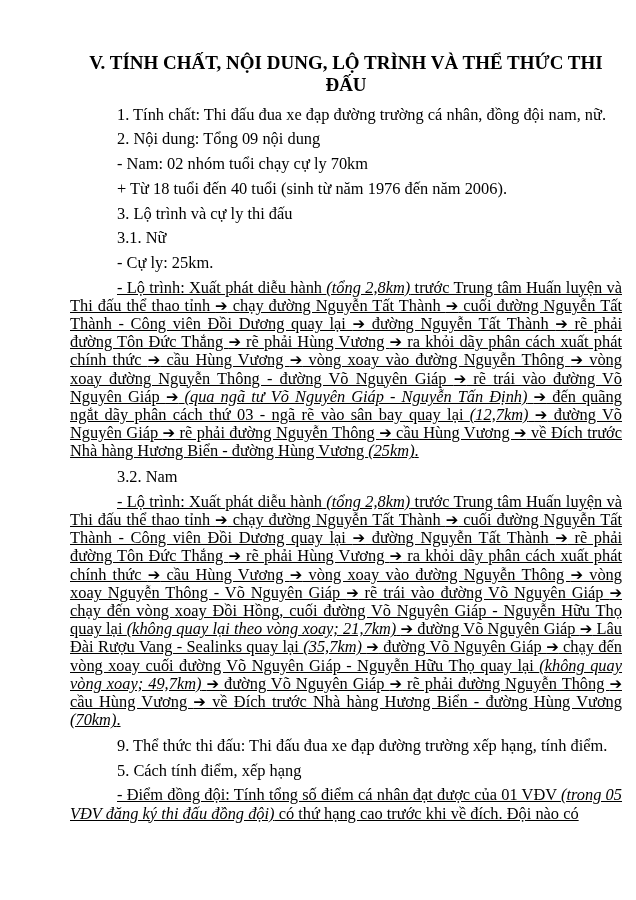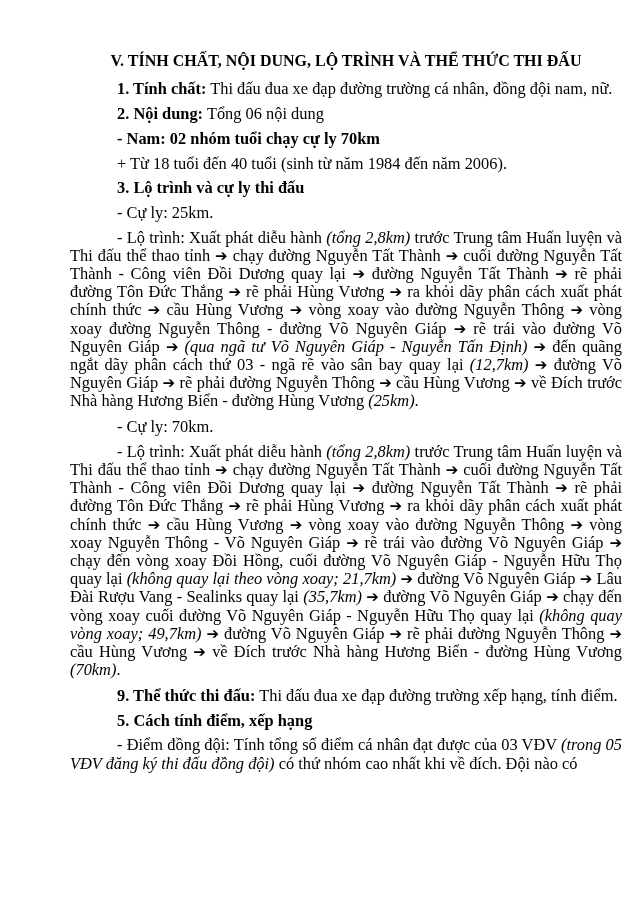--- a/index.html
+++ b/index.html
@@ -8,55 +8,56 @@
     font-family: "Liberation Serif", "DejaVu Serif", serif;
     color: #000;
   }
   .page {
     box-sizing: border-box;
     width: 636px; height: 900px;
     padding: 52px 14px 10px 70px;
     background: #ffffff;
   }
   .doc-title {
-    font-size: 16px;
+    font-size: 19px;
     font-weight: bold;
     text-align: center;
     margin: 0 0 10px 0;
     line-height: 1.15;
   }
   .para {
     font-size: 16.4px;
     line-height: 1.11;
     text-align: justify;
     text-indent: 47px;
     margin: 0 0 6.5px 0;
   }
-  .para.long { margin-bottom: 7.5px; }
-  .b { font-weight: bold; }
+  .para.long { margin-bottom: 7.5px; text-decoration: underline; }
+  .b { font-weight: normal; }
   .i { font-style: italic; }
   .arrow {
     font-family: "DejaVu Sans", sans-serif;
     font-style: normal;
     font-weight: normal;
     font-size: 15px;
   }
 </style>
 </head>
 <body>
 
 <div class="page">
   <h1 class="doc-title">V. TÍNH CHẤT, NỘI DUNG, LỘ TRÌNH VÀ THỂ THỨC THI ĐẤU</h1>
   <div>
       <p class="para"><span class="b">1. Tính chất:</span><span> Thi đấu đua xe đạp đường trường cá nhân, đồng đội nam, nữ.</span></p>
-      <p class="para"><span class="b">2. Nội dung:</span><span> Tổng 06 nội dung</span></p>
+      <p class="para"><span class="b">2. Nội dung:</span><span> Tổng 09 nội dung</span></p>
       <p class="para"><span class="b">- Nam: 02 nhóm tuổi chạy cự ly 70km</span></p>
-      <p class="para"><span>+ Từ 18 tuổi đến 40 tuổi (sinh từ năm 1984 đến năm 2006).</span></p>
+      <p class="para"><span>+ Từ 18 tuổi đến 40 tuổi (sinh từ năm 1976 đến năm 2006).</span></p>
       <p class="para"><span class="b">3. Lộ trình và cự ly thi đấu</span></p>
+      <p class="para"><span class="b">3.1. Nữ</span></p>
       <p class="para"><span>- Cự ly: 25km.</span></p>
       <p class="para long"><span>- Lộ trình: Xuất phát diễu hành </span><span class="i">(tổng 2,8km)</span><span> trước Trung tâm Huấn luyện và Thi đấu thể thao tỉnh </span><span class="arrow">➔</span><span> chạy đường Nguyễn Tất Thành </span><span class="arrow">➔</span><span> cuối đường Nguyễn Tất Thành - Công viên Đồi Dương quay lại </span><span class="arrow">➔</span><span> đường Nguyễn Tất Thành </span><span class="arrow">➔</span><span> rẽ phải đường Tôn Đức Thắng </span><span class="arrow">➔</span><span> rẽ phải Hùng Vương </span><span class="arrow">➔</span><span> ra khỏi dãy phân cách xuất phát chính thức </span><span class="arrow">➔</span><span> cầu Hùng Vương </span><span class="arrow">➔</span><span> vòng xoay vào đường Nguyễn Thông </span><span class="arrow">➔</span><span> vòng xoay đường Nguyễn Thông - đường Võ Nguyên Giáp </span><span class="arrow">➔</span><span> rẽ trái vào đường Võ Nguyên Giáp </span><span class="arrow">➔</span><span> </span><span class="i">(qua ngã tư Võ Nguyên Giáp - Nguyễn Tấn Định)</span><span> </span><span class="arrow">➔</span><span> đến quãng ngắt dãy phân cách thứ 03 - ngã rẽ vào sân bay quay lại </span><span class="i">(12,7km)</span><span> </span><span class="arrow">➔</span><span> đường Võ Nguyên Giáp </span><span class="arrow">➔</span><span> rẽ phải đường Nguyễn Thông </span><span class="arrow">➔</span><span> cầu Hùng Vương </span><span class="arrow">➔</span><span> về Đích trước Nhà hàng Hương Biển - đường Hùng Vương </span><span class="i">(25km)</span><span>.</span></p>
-      <p class="para"><span>- Cự ly: 70km.</span></p>
+      <p class="para"><span class="b">3.2. Nam</span></p>
       <p class="para long"><span>- Lộ trình: Xuất phát diễu hành </span><span class="i">(tổng 2,8km)</span><span> trước Trung tâm Huấn luyện và Thi đấu thể thao tỉnh </span><span class="arrow">➔</span><span> chạy đường Nguyễn Tất Thành </span><span class="arrow">➔</span><span> cuối đường Nguyễn Tất Thành - Công viên Đồi Dương quay lại </span><span class="arrow">➔</span><span> đường Nguyễn Tất Thành </span><span class="arrow">➔</span><span> rẽ phải đường Tôn Đức Thắng </span><span class="arrow">➔</span><span> rẽ phải Hùng Vương </span><span class="arrow">➔</span><span> ra khỏi dãy phân cách xuất phát chính thức </span><span class="arrow">➔</span><span> cầu Hùng Vương </span><span class="arrow">➔</span><span> vòng xoay vào đường Nguyễn Thông </span><span class="arrow">➔</span><span> vòng xoay Nguyễn Thông - Võ Nguyên Giáp </span><span class="arrow">➔</span><span> rẽ trái vào đường Võ Nguyên Giáp </span><span class="arrow">➔</span><span> chạy đến vòng xoay Đồi Hồng, cuối đường Võ Nguyên Giáp - Nguyễn Hữu Thọ quay lại </span><span class="i">(không quay lại theo vòng xoay; 21,7km)</span><span> </span><span class="arrow">➔</span><span> đường Võ Nguyên Giáp </span><span class="arrow">➔</span><span> Lâu Đài Rượu Vang - Sealinks quay lại </span><span class="i">(35,7km)</span><span> </span><span class="arrow">➔</span><span> đường Võ Nguyên Giáp </span><span class="arrow">➔</span><span> chạy đến vòng xoay cuối đường Võ Nguyên Giáp - Nguyễn Hữu Thọ quay lại </span><span class="i">(không quay vòng xoay; 49,7km)</span><span> </span><span class="arrow">➔</span><span> đường Võ Nguyên Giáp </span><span class="arrow">➔</span><span> rẽ phải đường Nguyễn Thông </span><span class="arrow">➔</span><span> cầu Hùng Vương </span><span class="arrow">➔</span><span> về Đích trước Nhà hàng Hương Biển - đường Hùng Vương </span><span class="i">(70km)</span><span>.</span></p>
       <p class="para"><span class="b">9. Thể thức thi đấu:</span><span> Thi đấu đua xe đạp đường trường xếp hạng, tính điểm.</span></p>
       <p class="para"><span class="b">5. Cách tính điểm, xếp hạng</span></p>
-      <p class="para long"><span>- Điểm đồng đội: Tính tổng số điểm cá nhân đạt được của 03 VĐV </span><span class="i">(trong 05 VĐV đăng ký thi đấu đồng đội)</span><span> có thứ nhóm cao nhất khi về đích. Đội nào có</span></p>
+      <p class="para long"><span>- Điểm đồng đội: Tính tổng số điểm cá nhân đạt được của 01 VĐV </span><span class="i">(trong 05 VĐV đăng ký thi đấu đồng đội)</span><span> có thứ hạng cao trước khi về đích. Đội nào có</span></p>
     </div>
 </div>
 
 </body></html>

